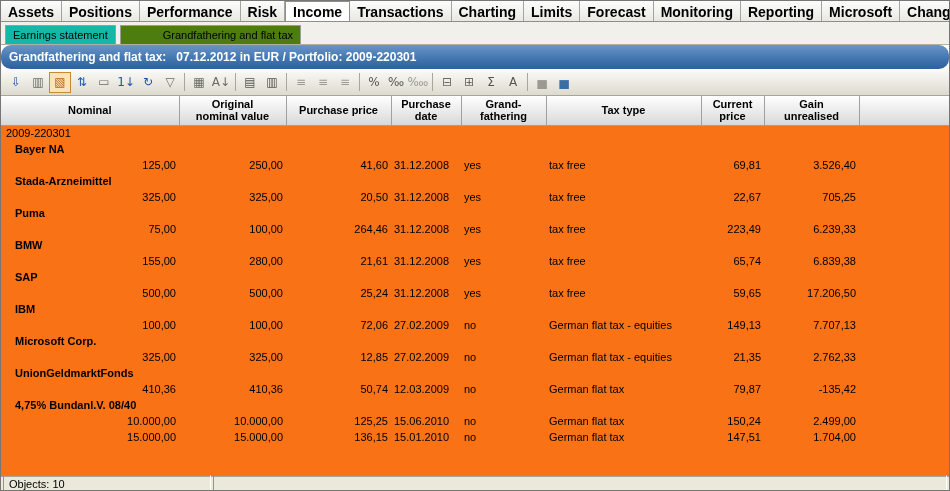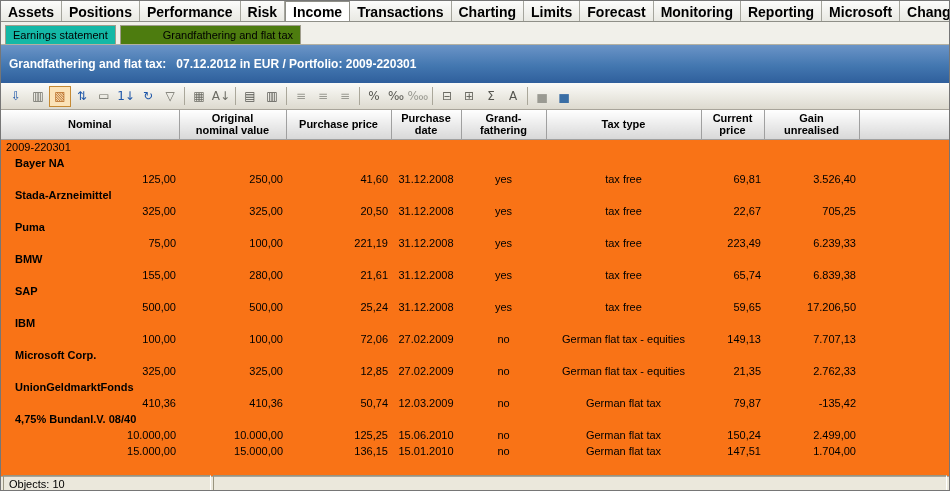--- a/index.html
+++ b/index.html
@@ -10,41 +10,41 @@
   .main-tab-bar { display:flex; height:21px; flex:none; background:linear-gradient(#fcfcfb,#e9e9e3); border-bottom:1px solid #8f8f88; overflow:hidden; white-space:nowrap; }
   .main-tab { padding:3px 7px 0 7px; font-size:14px; font-weight:bold; color:#000; border-right:1px solid #a5a59d; cursor:default; }
   .main-tab.active { background:#ffffff; border:1px solid #8f8f88; border-bottom:1px solid #ffffff; margin-bottom:-1px; padding-top:2px; }
 
   
   .sub-tab-bar { height:23px; flex:none; background:#f1f0ea; display:flex; align-items:flex-end; gap:4px; padding:0 0 0 4px; border-bottom:1px solid #b3b0a1; }
   .sub-tab { font-size:11px; padding:3px 7px 3px 7px; border:1px solid #a09d8c; border-bottom:none; background:#14b8a6; cursor:default; }
   .sub-tab.active { background:#4d7c0f;padding-left:42px; }
 
   
-  .title-bar { height:38px; flex:none; background:linear-gradient(#6b94c7 0%, #4377b0 55%, #2f5f9c 100%); color:#ffffff; font-weight:bold; font-size:12px; display:flex; align-items:center; padding-left:8px; }
+  .title-bar { height:24px; flex:none; background:linear-gradient(#6b94c7 0%, #4377b0 55%, #2f5f9c 100%); color:#ffffff; font-weight:bold; font-size:12px; display:flex; align-items:center; padding-left:8px;border-radius:10px; }
   .title-bar span { white-space:pre; }
 
   
   .toolbar { height:27px; flex:none; background:linear-gradient(#fbfbf8,#ddDAcf); border-bottom:1px solid #a8a49a; display:flex; align-items:center; padding:0 4px; }
   .tb-btn { width:22px; height:21px; flex:none; display:flex; align-items:center; justify-content:center; font-size:13px; line-height:1; background:transparent; border:1px solid transparent; font-family:"DejaVu Sans", sans-serif; cursor:default; }
   .tb-btn.selected { border:1px solid #c58a34; background:#fbe3b8; }
   .tb-glyph { pointer-events:none; font-size:12px; }
   .tb-sep { width:1px; height:18px; background:#aaa79a; margin:0 3px; flex:none; }
 
   
   .table-wrap { flex:1; background:#f97316; overflow:hidden; }
   table { border-collapse:collapse; table-layout:fixed; width:950px; font-size:11px; }
   thead th { height:29px; background:linear-gradient(#ffffff,#d8d8d8); border:1px solid #a0a0a0; border-top:none; font-weight:bold; font-size:11px; line-height:12px; white-space:pre-line; text-align:center; vertical-align:middle; padding:1px 2px; }
   thead th:first-child { border-left:none; }
   thead th.filler { border-right:none; }
   tbody td { height:16px; padding:0 3px; font-size:11px; vertical-align:middle; white-space:nowrap; overflow:hidden; }
   td.group-cell { font-weight:normal; padding-left:5px; }
   td.name-cell { font-weight:bold; padding-left:14px; }
   td.align-right { text-align:right; }
-  td.align-center { text-align:center; }
+  td.align-center { text-align:left; }
 
   
   .status-bar { height:14px; flex:none; background:#ebe8dc; border-top:1px solid #a8a49a; display:flex; align-items:center; padding:2px 2px; gap:2px; }
   .status-panel { height:17px; border:1px solid; border-color:#98947f #ffffff #ffffff #98947f; font-size:11px; display:flex; align-items:center; padding:0 5px; }
   .status-panel.first { width:208px; flex:none; }
   .status-panel.rest { flex:1; }
 </style>
 </head>
 <body>
 
@@ -218,21 +218,21 @@
             <td class="align-right">22,67</td>
             <td class="align-right">705,25</td>
             <td></td>
           </tr>
           <tr class="name-row">
             <td class="name-cell" colspan="9">Puma</td>
           </tr>
           <tr class="data-row">
             <td class="align-right">75,00</td>
             <td class="align-right">100,00</td>
-            <td class="align-right">221,19</td>
+            <td class="align-right">264,46</td>
             <td class="align-center">31.12.2008</td>
             <td class="align-center">yes</td>
             <td class="align-center">tax free</td>
             <td class="align-right">223,49</td>
             <td class="align-right">6.239,33</td>
             <td></td>
           </tr>
           <tr class="name-row">
             <td class="name-cell" colspan="9">BMW</td>
           </tr>

